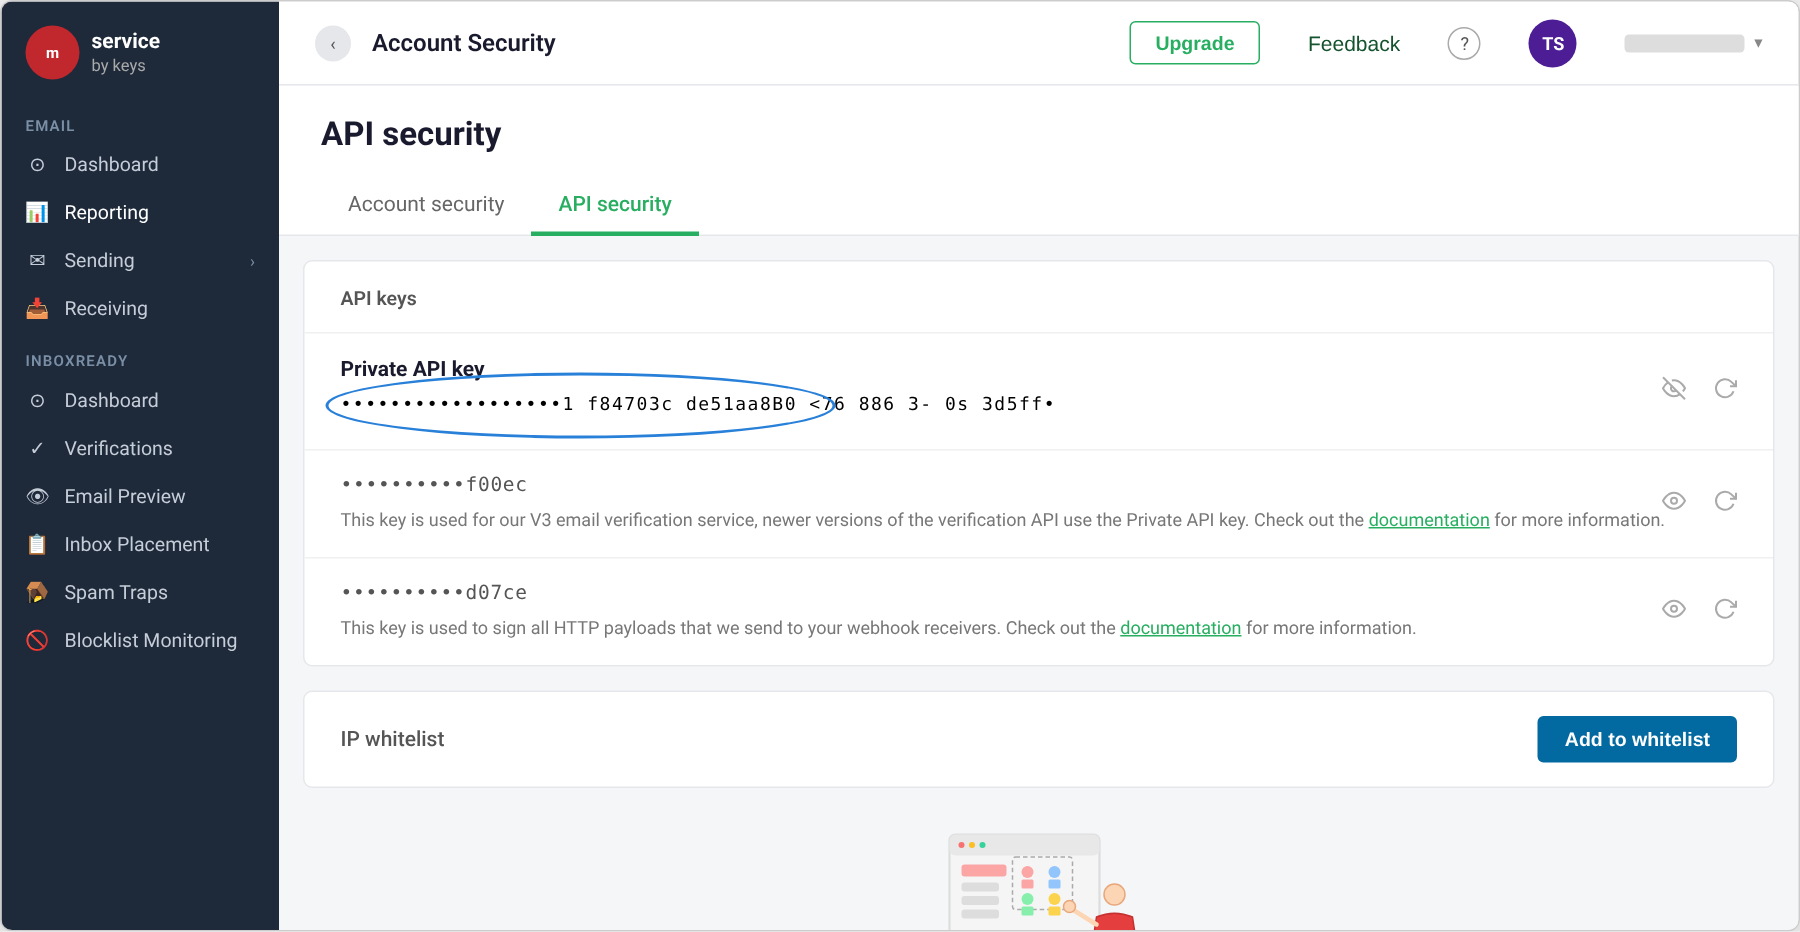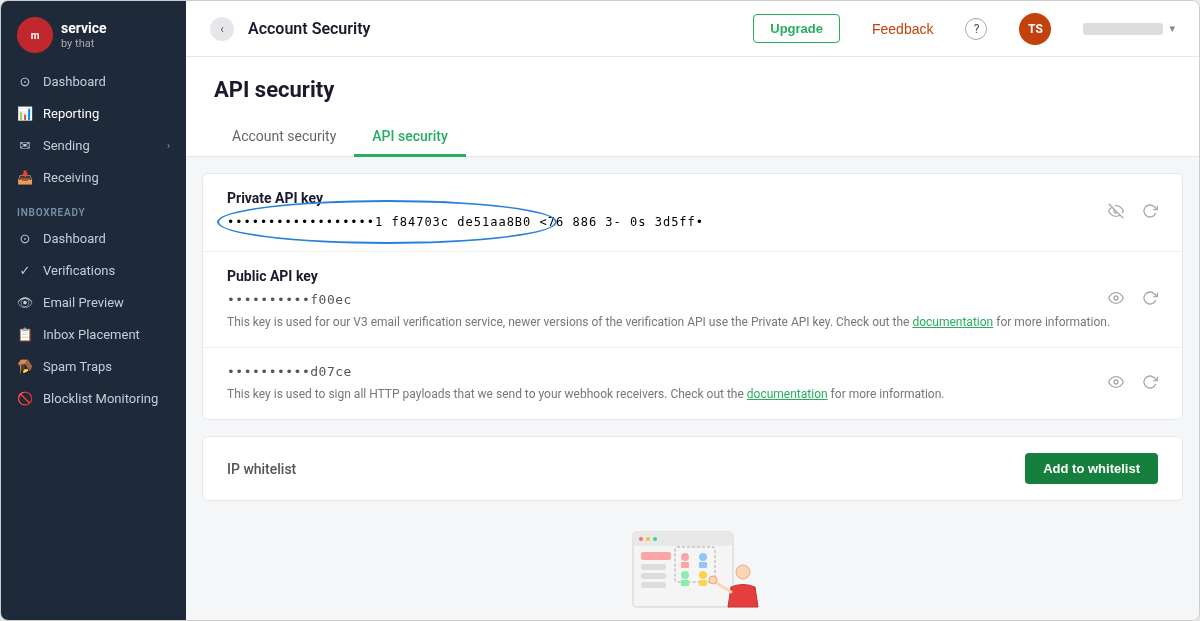--- a/index.html
+++ b/index.html
@@ -25,23 +25,23 @@
 
     
     .main-area { flex: 1; display: flex; flex-direction: column; background: #f5f6f8; overflow: hidden; }
 
     
     .topbar { background: #fff; border-bottom: 1px solid #e5e7eb; padding: 0 24px; height: 56px; display: flex; align-items: center; flex-shrink: 0; }
     .topbar-back { width: 24px; height: 24px; border-radius: 50%; background: #e5e7eb; display: flex; align-items: center; justify-content: center; cursor: pointer; margin-right: 14px; font-size: 12px; color: #555; flex-shrink: 0; }
     .topbar-title { font-size: 16px; font-weight: 600; color: #1a1a2e; flex: 1; }
     .topbar-actions { display: flex; align-items: center; gap: 32px; justify-content: space-between; }
     .btn-upgrade { border: 1.5px solid #27ae60; color: #27ae60; background: transparent; padding: 6px 16px; border-radius: 4px; font-size: 13px; font-weight: 600; cursor: pointer; }
-    .btn-feedback { background: transparent; border: none; font-size: 14px; color: #c2410c; cursor: pointer; font-weight: 500; }
+    .btn-feedback { background: transparent; border: none; font-size: 14px; color: #14532d; cursor: pointer; font-weight: 500; }
     .help-icon { width: 22px; height: 22px; border-radius: 50%; border: 1.5px solid #aaa; display: flex; align-items: center; justify-content: center; font-size: 12px; color: #555; cursor: pointer; }
-    .avatar { width: 32px; height: 32px; border-radius: 50%; background: #c2410c; display: flex; align-items: center; justify-content: center; font-size: 12px; font-weight: 700; color: #fff; cursor: pointer; }
+    .avatar { width: 32px; height: 32px; border-radius: 50%; background: #4c1d95; display: flex; align-items: center; justify-content: center; font-size: 12px; font-weight: 700; color: #fff; cursor: pointer; }
     .user-dropdown { display: flex; align-items: center; gap: 6px; cursor: pointer; }
     .user-name-blurred { width: 80px; height: 12px; background: #ddd; border-radius: 3px; }
     .chevron-down { font-size: 11px; color: #888; }
 
     
     .page-content { flex: 1; overflow-y: auto; padding: 0; }
     .page-header { background: #fff; padding: 20px 28px 0; border-bottom: 1px solid #e5e7eb; }
     .page-title { font-size: 22px; font-weight: 700; color: #1a1a2e; margin-bottom: 16px; }
     .tabs { display: flex; gap: 0; }
     .tab { padding: 10px 18px; font-size: 14px; color: #666; cursor: pointer; border-bottom: 3px solid transparent; margin-bottom: -1px; }
@@ -62,21 +62,21 @@
     .icon-btn { background: none; border: none; cursor: pointer; color: #aaa; font-size: 16px; padding: 4px; }
 
     
     .private-key-container { position: relative; }
     .key-circle { position: absolute; left: -10px; top: 50%; transform: translateY(-50%); width: 340px; height: 44px; border: 2.5px solid #2980d9; border-radius: 50%; pointer-events: none; }
 
     
     .ip-section { background: #fff; margin: 0 16px 16px; border: 1px solid #e5e7eb; border-radius: 6px; overflow: hidden; }
     .ip-section-row { display: flex; align-items: center; justify-content: space-between; padding: 16px 24px; }
     .ip-section-label { font-size: 14px; color: #555; font-weight: 500; }
-    .btn-add-whitelist { background: #15803d; color: #fff; border: none; padding: 8px 18px; border-radius: 4px; font-size: 13px; font-weight: 600; cursor: pointer; text-align: right; }
+    .btn-add-whitelist { background: #0369a1; color: #fff; border: none; padding: 8px 18px; border-radius: 4px; font-size: 13px; font-weight: 600; cursor: pointer; text-align: right; }
 
     
     .illustration-area { display: flex; justify-content: center; padding: 10px 0 0; }
 
     
     .illus-svg { width: 160px; height: 100px; }
   </style>
 </head>
 <body>
 
@@ -85,24 +85,25 @@
   <div class="sidebar">
     <div class="sidebar-logo">
       <div class="logo-icon">
         <svg viewBox="0 0 24 24" fill="white">
             <circle cx="12" cy="12" r="8" fill="#c1282d"></circle>
             <text x="12" y="16" text-anchor="middle" font-size="11" font-weight="bold" fill="white">m</text>
           </svg>
       </div>
       <div class="logo-text">
         <strong>service</strong>
-        <span>by that</span>
-      </div>
-    </div>
-
+        <span>by keys</span>
+      </div>
+    </div>
+
+    <div class="sidebar-section-label">EMAIL</div>
 
     <div class="sidebar-item">
       <span class="item-icon">⊙</span>
       <span>Dashboard</span>
     </div>
     <div class="sidebar-item active">
       <span class="item-icon">📊</span>
       <span>Reporting</span>
     </div>
     <div class="sidebar-item">
@@ -163,20 +164,23 @@
     <div class="page-content">
       <div class="page-header">
         <div class="page-title">API security</div>
         <div class="tabs">
           <div class="tab">Account security</div>
           <div class="tab active">API security</div>
         </div>
       </div>
 
       <div class="section">
+        <div class="section-header">
+          <span class="section-header-label">API keys</span>
+        </div>
 
         <div class="api-key-block">
           <div class="api-key-label">Private API key</div>
           <div class="private-key-container">
             <div class="api-key-value">
               <span style="color:#000000;font-size:12px;letter-spacing:1px;">••••••••••••••••••1 f84703c de51aa8B0 &lt;76 886 3- 0s 3d5ff•</span>
             </div>
             <div class="key-circle"></div>
           </div>
           <div class="api-key-actions">
@@ -189,21 +193,20 @@
             <button class="icon-btn" title="Refresh">
               <svg width="16" height="16" viewBox="0 0 24 24" fill="none" stroke="currentColor" stroke-width="2">
                   <polyline points="23 4 23 10 17 10"></polyline>
                   <path d="M20.49 15a9 9 0 11-2.12-9.36L23 10"></path>
                 </svg>
             </button>
           </div>
         </div>
 
         <div class="api-key-block">
-          <div class="api-key-label">Public API key</div>
           <div class="api-key-value">••••••••••f00ec</div>
           <div class="api-key-desc">
             <span>This key is used for our V3 email verification service, newer versions of the verification API use the Private API key. Check out the</span>
             <a>documentation</a>
             <span>for more information.</span>
           </div>
           <div class="api-key-actions">
             <button class="icon-btn" title="Show">
               <svg width="16" height="16" viewBox="0 0 24 24" fill="none" stroke="currentColor" stroke-width="2">
                   <path d="M1 12s4-8 11-8 11 8 11 8-4 8-11 8-11-8-11-8z"></path>

